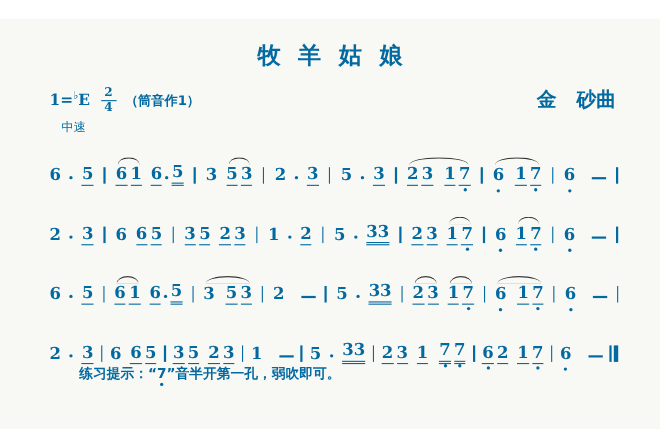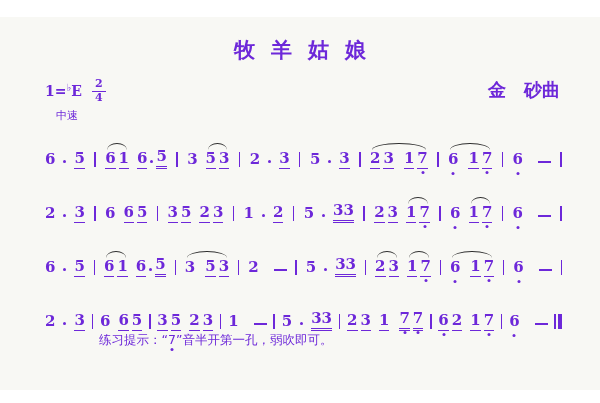--- a/index.html
+++ b/index.html
@@ -55,44 +55,45 @@
   .dash { display:inline-block; width:13px; height:2px; background:currentColor;
     margin-bottom:6px; }
   .g { margin-left:7px; }
   .bar { display:inline-block; width:1.4px; height:15px; background:currentColor;
     margin-bottom:2px; }
   .final-bar { display:inline-flex; gap:2.5px; height:15px; margin-bottom:2px; }
   .final-bar i { display:block; height:100%; background:currentColor; }
   .final-bar .thin { width:1.4px; }
   .final-bar .thick { width:3.5px; }
 
-  .footer { position:absolute; top:332px; left:72px; font-size:12.5px; font-weight:normal;
-    font-family:"DejaVu Sans","Liberation Sans",sans-serif;margin-left:27px; }
+  .footer { position:absolute; top:332px; left:72px; font-size:12.5px; font-weight:bold;
+    font-family:"DejaVu Sans","Liberation Sans",sans-serif; }
   .lo7 { position:relative; display:inline-block; }
   .lo7 .lo { position:absolute; left:50%; bottom:-4px; width:3px; height:3px;
     background:currentColor; border-radius:50%; transform:translateX(-50%); }
 </style>
 </head>
 <body>
 
-<div class="page" style="background: rgb(248, 248, 244); color: #6d28d9;">
+<div class="page" style="background: rgb(248, 248, 244); color: #0369a1;">
   <div class="strip top"></div>
   <div class="strip bottom"></div>
 
   <h1 class="title">牧羊姑娘</h1>
 
   <div class="header-row">
     <div class="keysig">
       <span>1=</span>
         <span class="flat">♭</span>
         <span>E</span>
       <span class="meter">
         <span class="m-top">2</span>
         <span class="m-bot">4</span>
       </span>
+      <span class="keynote">（筒音作1）</span>
     </div>
     <div class="composer">金　砂曲</div>
   </div>
 
   <div class="tempo">中速</div>
 
   <div class="music">
       <div class="music-line">
         <div class="measure">
           <span class="unit">

